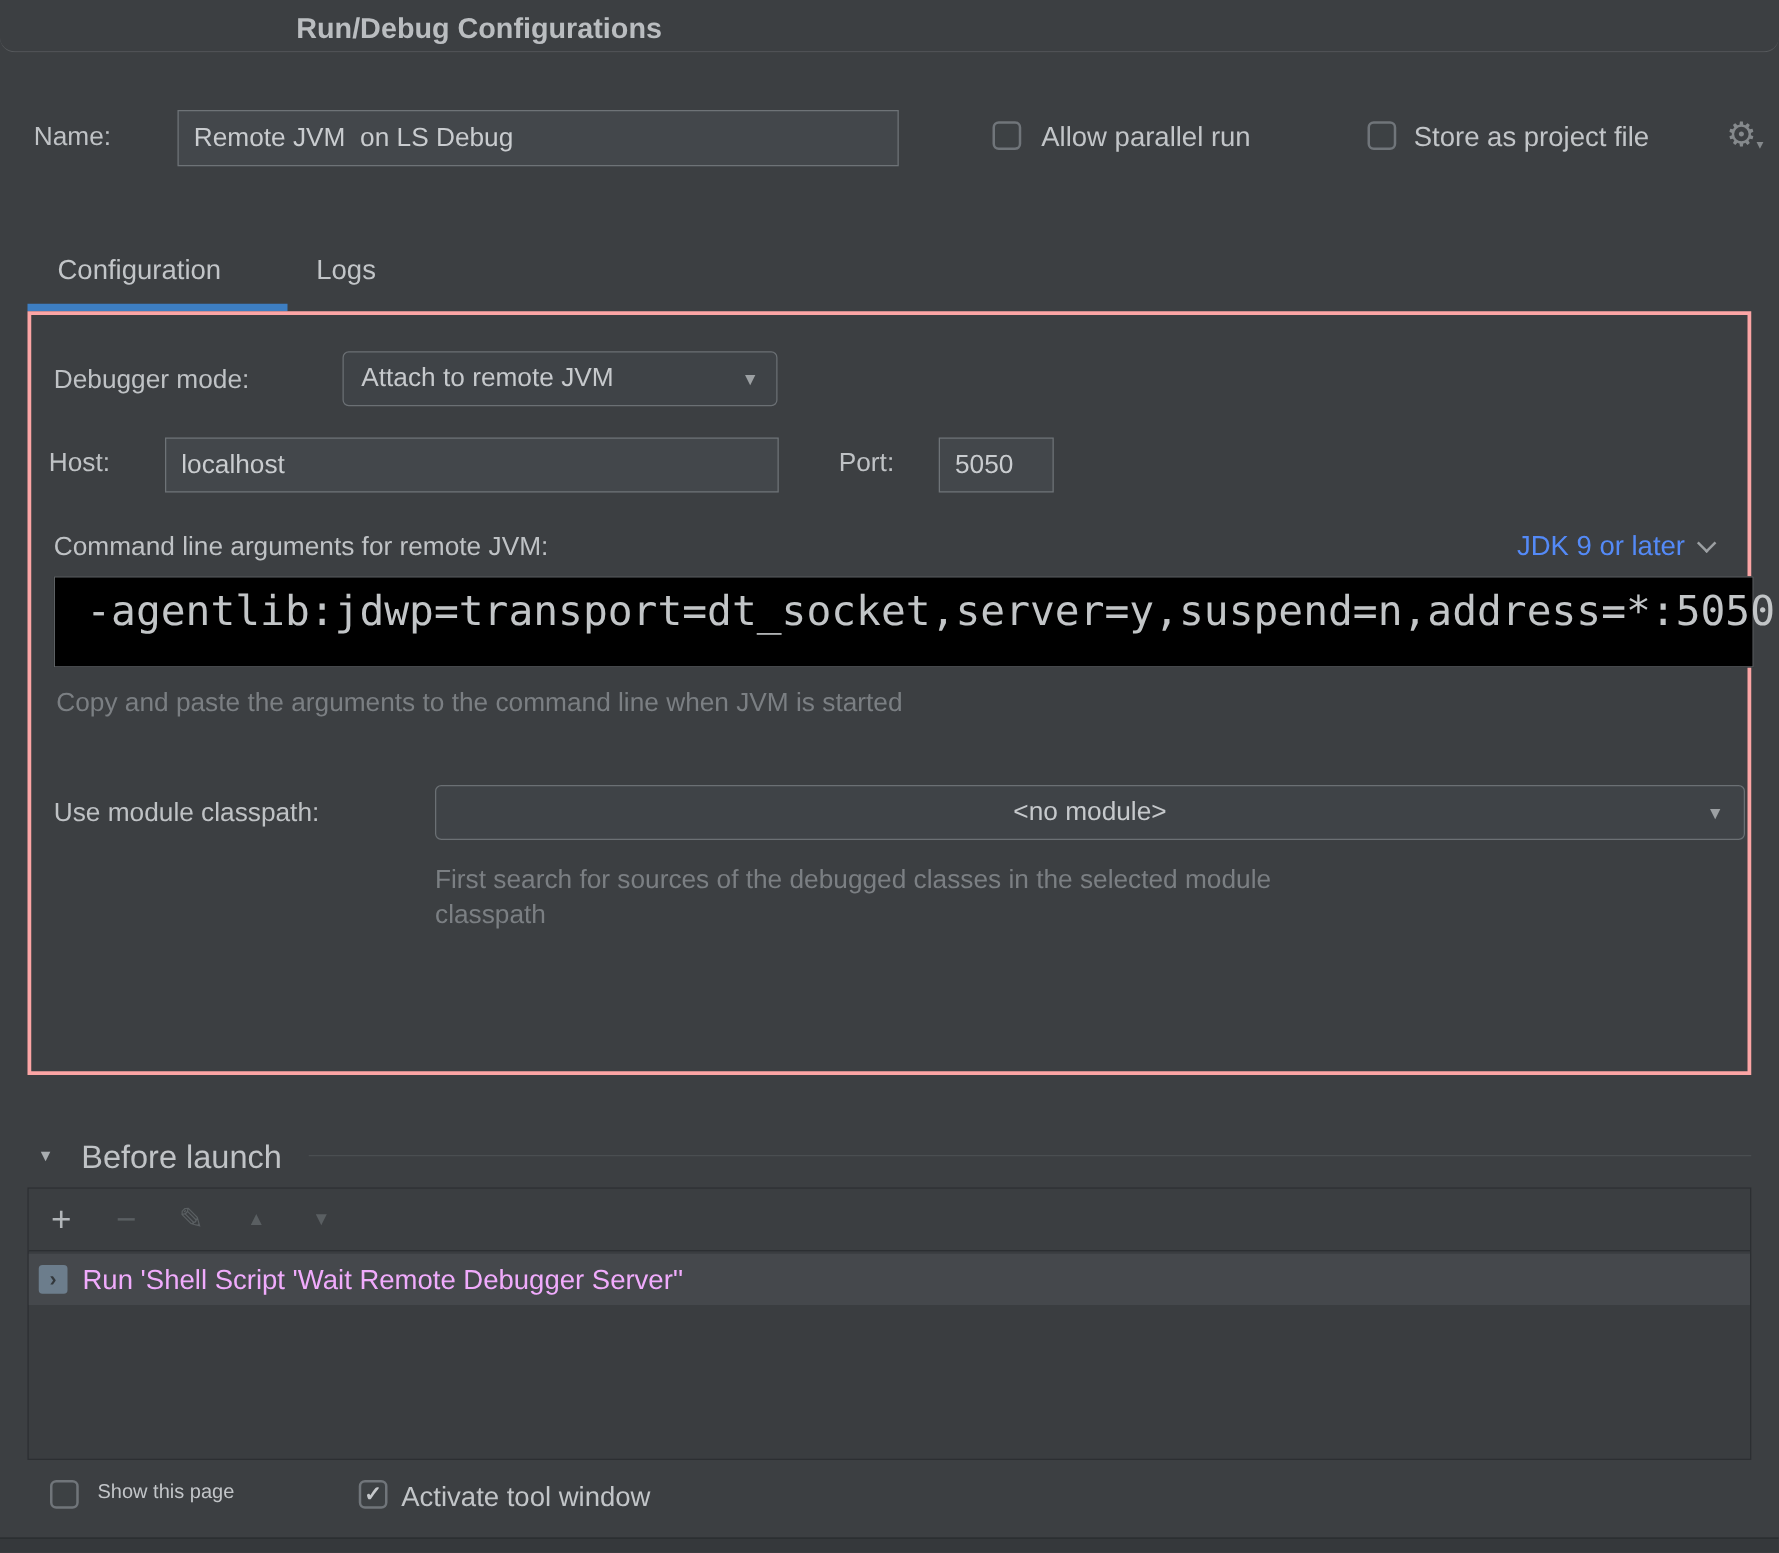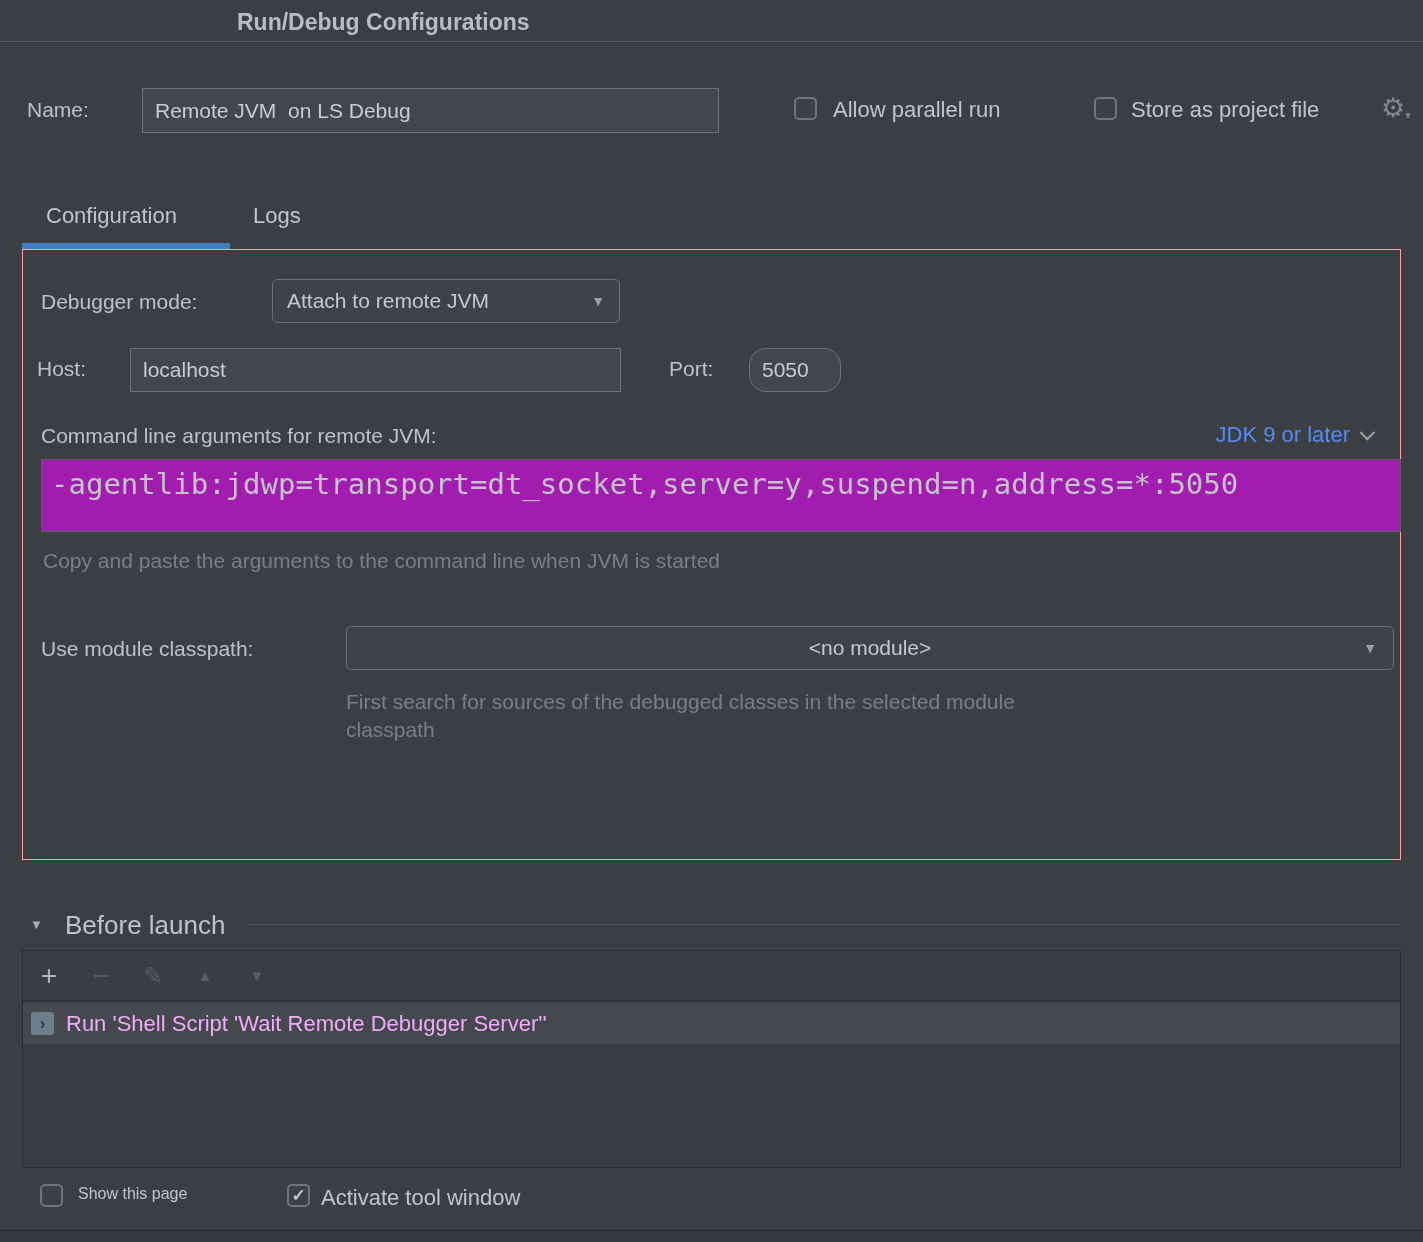--- a/index.html
+++ b/index.html
@@ -10,20 +10,21 @@
     color: #bfc2c5;
     overflow: hidden;
     position: relative;
   }
   .abs { position: absolute; }
 
   
   .titlebar {
     position: absolute; top: 0; left: 0; width: 1423px; height: 42px;
     border-bottom: 1px solid #56595c;
+    border-radius: 12px;
   }
   .titlebar .title {
     position: absolute; left: 237px; top: 9px;
     font-size: 23px; font-weight: bold; color: #babdc0;
   }
 
   .label { font-size: 21px; color: #bfc2c5; }
 
   
   .tfield {
@@ -66,30 +67,30 @@
   
   .tab-label { position: absolute; top: 203px; font-size: 22px; color: #c2c5c8; }
   .tab-underline {
     position: absolute; left: 22px; top: 243px; width: 208px; height: 6px;
     background: #3d7ec2;
   }
 
   
   .panel {
     position: absolute; left: 22px; top: 249px; width: 1379px; height: 611px;
-    border: 1px solid #fca5a5;
+    border: 3px solid #fca5a5;
   }
 
   .cmdbox {
     position: absolute; left: 18px; top: 209px; width: 1360px; height: 73px;
-    background: #a21caf;
+    background: #000000;
     border: 1px solid #5d6164;
     font-family: "DejaVu Sans Mono", monospace;
-    font-size: 29px; color: #c2c5c7;
-    padding: 7px 9px;
+    font-size: 33px; color: #c2c5c7;
+    padding: 7px 25px;
     white-space: pre;
   }
   .hint { color: #7b7f83; font-size: 21px; line-height: 28px; }
 
   .link {
     color: #548af7; font-size: 22px;
     display: inline-flex; align-items: center; gap: 9px;
   }
   .chev {
     width: 11px; height: 11px;
@@ -173,21 +174,21 @@
   <div class="abs label" style="left:18px; top:40px;">Debugger mode:</div>
   <div class="combo" style="left:249px; top:29px; width:348px; height:44px;">
     <span>Attach to remote JVM</span>
     <span class="arrow">▼</span>
   </div>
 
   <div class="abs label" style="left:14px; top:107px;">Host:</div>
   <div class="tfield" style="left:107px; top:98px; width:491px; height:44px;">localhost</div>
 
   <div class="abs label" style="left:646px; top:107px;">Port:</div>
-  <div class="tfield" style="left:726px; top:98px; width:92px; height:44px;border-radius:17px;">5050</div>
+  <div class="tfield" style="left:726px; top:98px; width:92px; height:44px;">5050</div>
 
   <div class="abs label" style="left:18px; top:174px;">Command line arguments for remote JVM:</div>
   <div class="abs" style="right:30px; top:172px;">
     <span class="link">
         <span>JDK 9 or later</span>
         <span class="chev"></span>
       </span>
   </div>
 
   <div class="cmdbox">-agentlib:jdwp=transport=dt_socket,server=y,suspend=n,address=*:5050</div>

